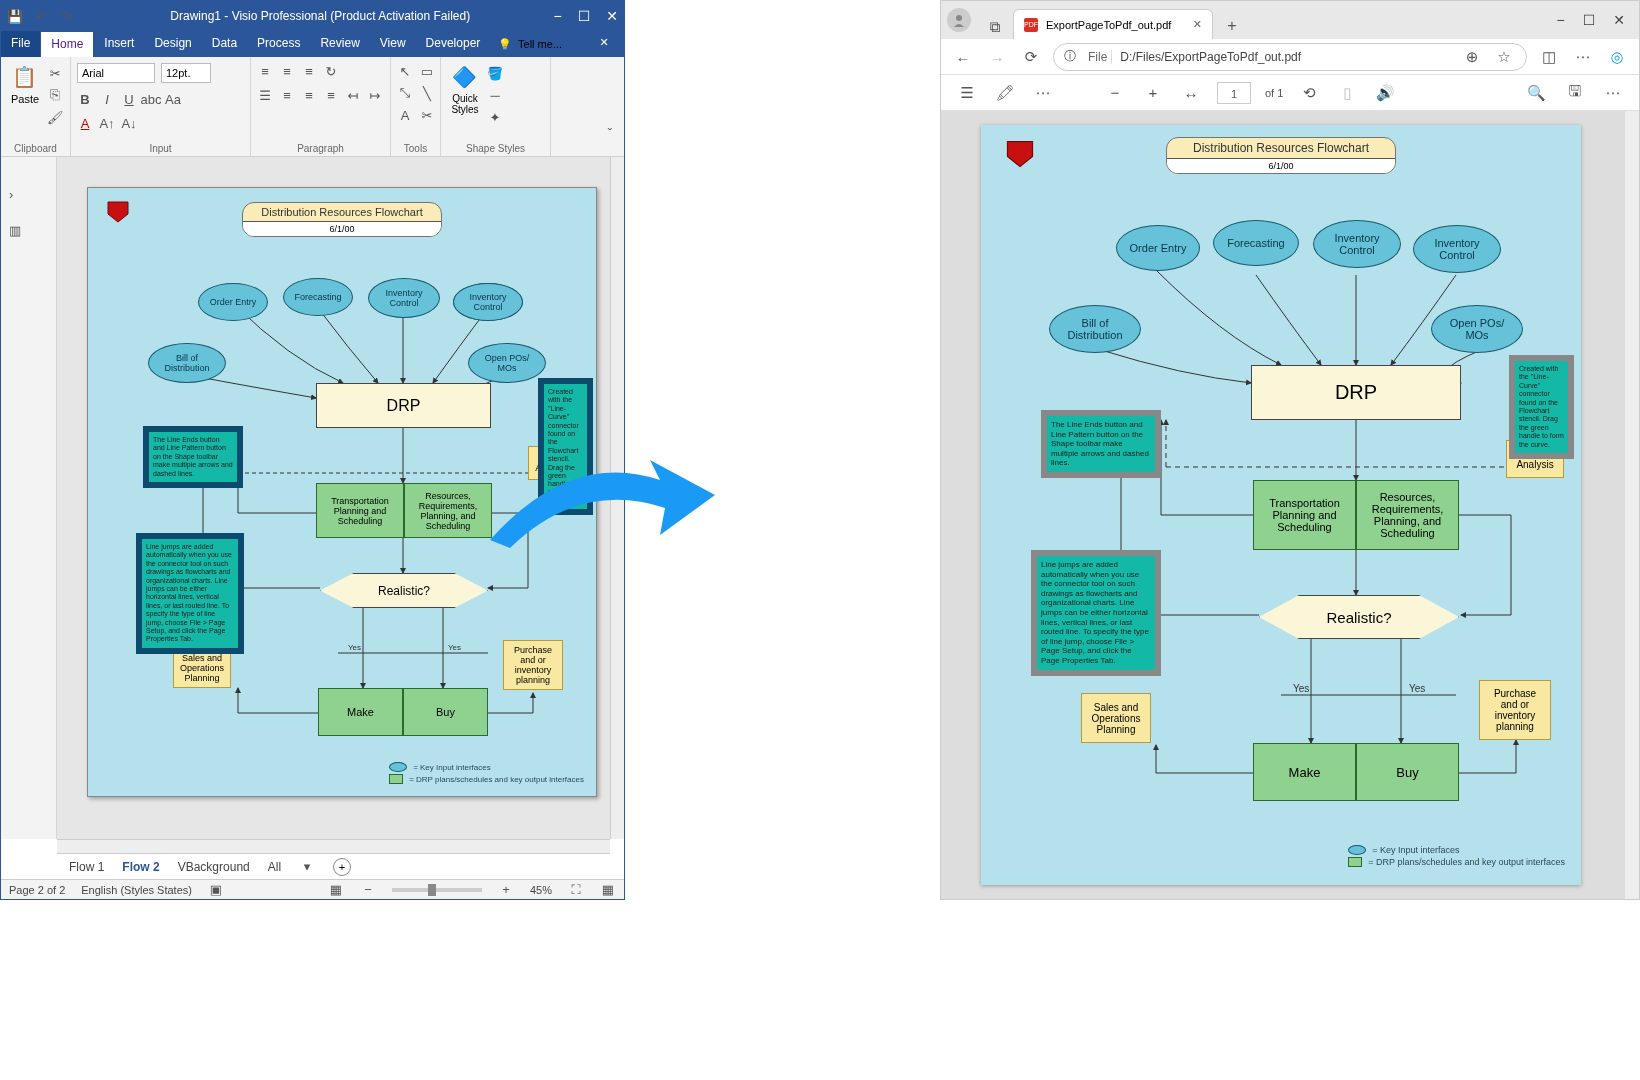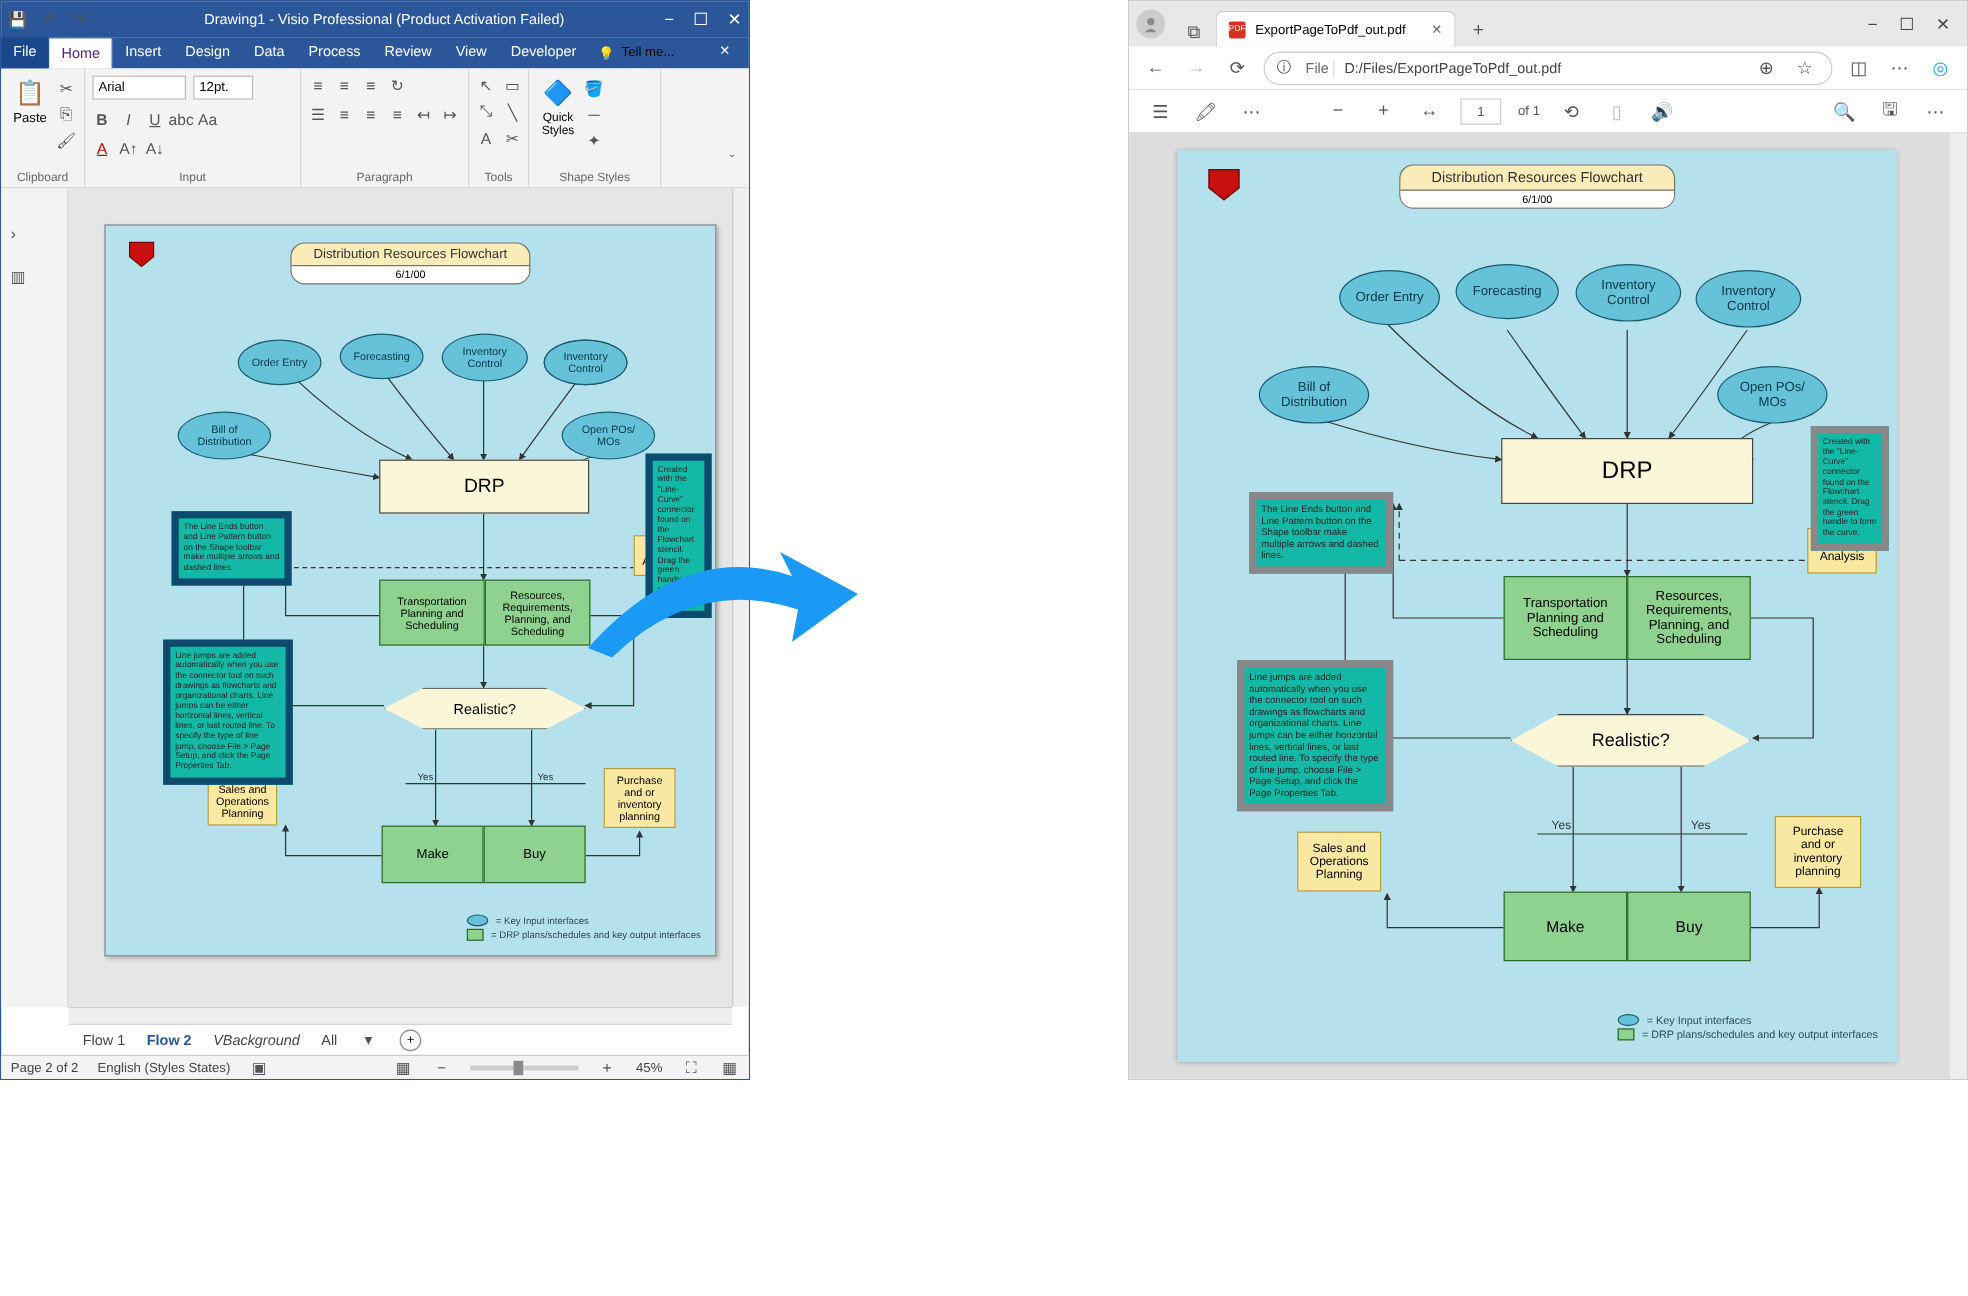--- a/index.html
+++ b/index.html
@@ -293,21 +293,21 @@
             <span>= DRP plans/schedules and key output interfaces</span>
           </div>
       </div>
     </div>
   </div>
   <div class="scroll-v"></div>
   <div class="scroll-h"></div>
   <div class="visio-tabs">
     <span class="ptab">Flow 1</span>
     <span class="ptab active">Flow 2</span>
-    <span class="ptab" style="font-style:italic">VBackground</span>
+    <span class="ptab" style="">VBackground</span>
     <span class="ptab">All</span>
     <span class="small-ic">▾</span>
     <span class="addtab">+</span>
   </div>
   <div class="statusbar">
     <span>Page 2 of 2</span>
     <span>English (Styles States)</span>
     <span class="small-ic">▣</span>
     <span class="spacer"></span>
     <span class="small-ic">▦</span>

